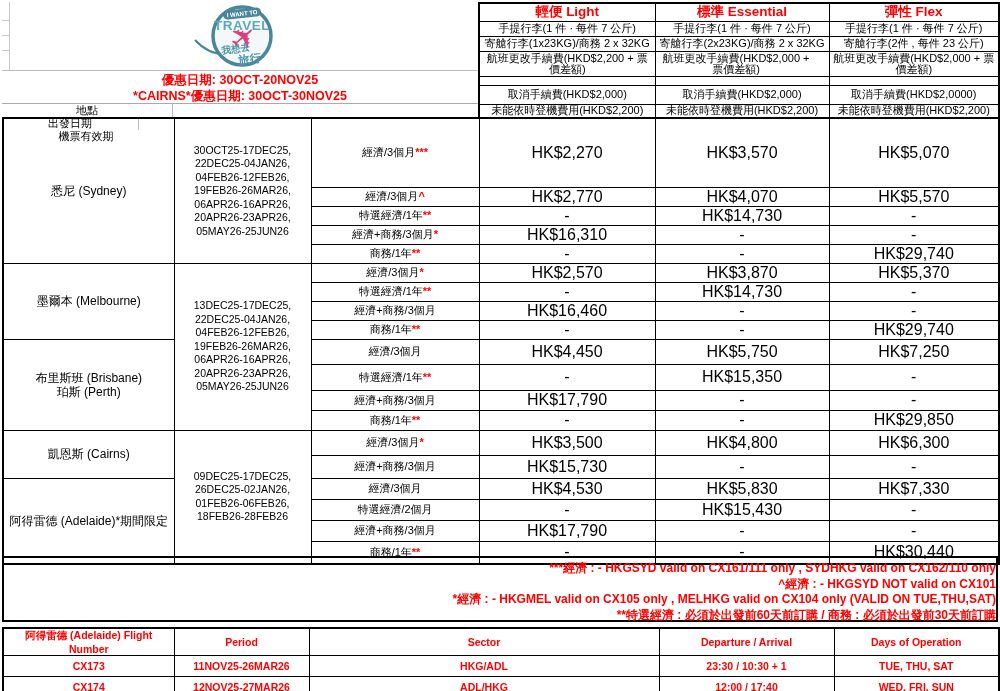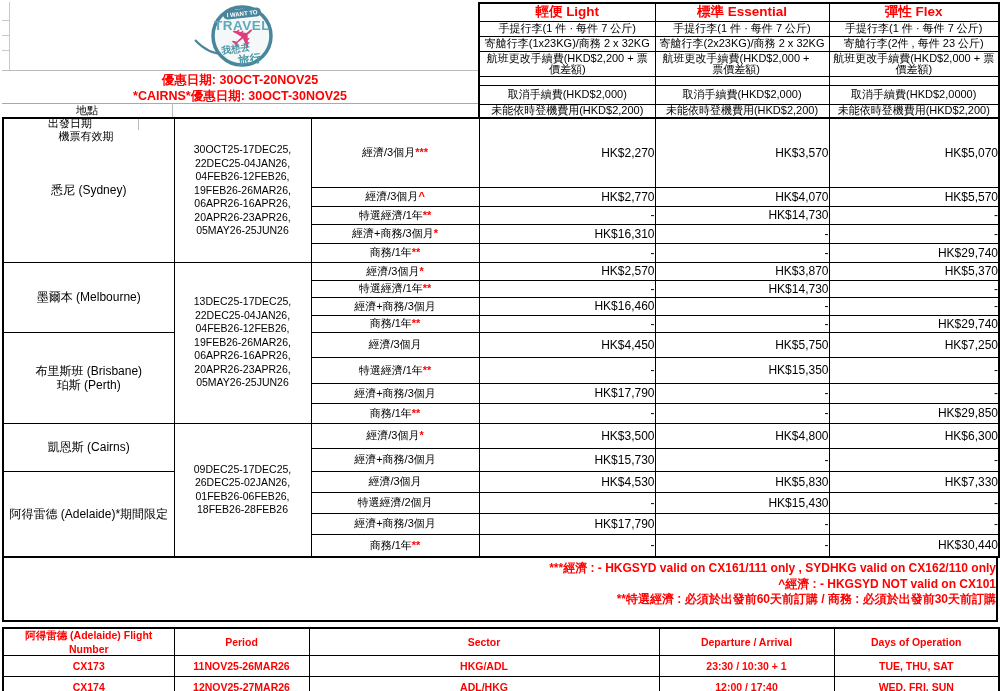--- a/index.html
+++ b/index.html
@@ -28,21 +28,21 @@
   .colheads { left: 2px; top: 104px; width: 476px; height: 13px; display: flex; font-size: 11px; line-height: 13px; text-align: center; flex-direction: column; }
   .colheads div { border-right: 1px solid #bbb; }
   .colheads div:last-child { border-right: none; }
 
   
   .main-tbl { border: 2px solid #000; }
   .main-tbl td { border: 1px solid #000; text-align: center; vertical-align: middle; overflow: hidden; }
   .main-tbl td.loc { font-size: 12px; line-height: 14px; margin-left: 32px; }
   .main-tbl td.dates { font-size: 10.5px; line-height: 13.5px; }
   .main-tbl td.val { font-size: 11px; }
-  .main-tbl td.price { font-size: 12px; text-align: right; }
+  .main-tbl td.price { font-size: 16px; }
   .mk { color: #ff0000; font-weight: bold; }
 
   
   .notes { left: 2px; top: 556px; width: 996px; height: 66px; border: 2px solid #000;
            text-align: right; color: #ff0000; font-weight: bold; font-size: 12px; line-height: 15.5px; padding-top: 3px; }
 
   
   .flight-tbl { border: 2px solid #000; }
   .flight-tbl td { border: 1px solid #000; color: #ff0000; font-weight: bold; text-align: center; font-size: 10.5px; vertical-align: middle; }
 </style>
@@ -291,20 +291,21 @@
       <td class="price">-</td>
       <td class="price">-</td>
       <td class="price">HK$30,440</td>
     </tr>
   </tbody>
     </table>
 
   <div class="abs notes">
     <div>***經濟 : - HKGSYD valid on CX161/111 only , SYDHKG valid on CX162/110 only</div>
     <div>^經濟 : - HKGSYD NOT valid on CX101</div>
+    <div>*經濟 : - HKGMEL valid on CX105 only , MELHKG valid on CX104 only (VALID ON TUE,THU,SAT)</div>
     <div>**特選經濟 : 必須於出發前60天前訂購 / 商務 : 必須於出發前30天前訂購</div>
   </div>
 
   <table class="abs flight-tbl" style="left:2px;top:627px;width:996px;">
     <colgroup>
       <col style="width:171px">
         <col style="width:135px">
         <col style="width:350px">
         <col style="width:175px">
         <col style="width:165px">

